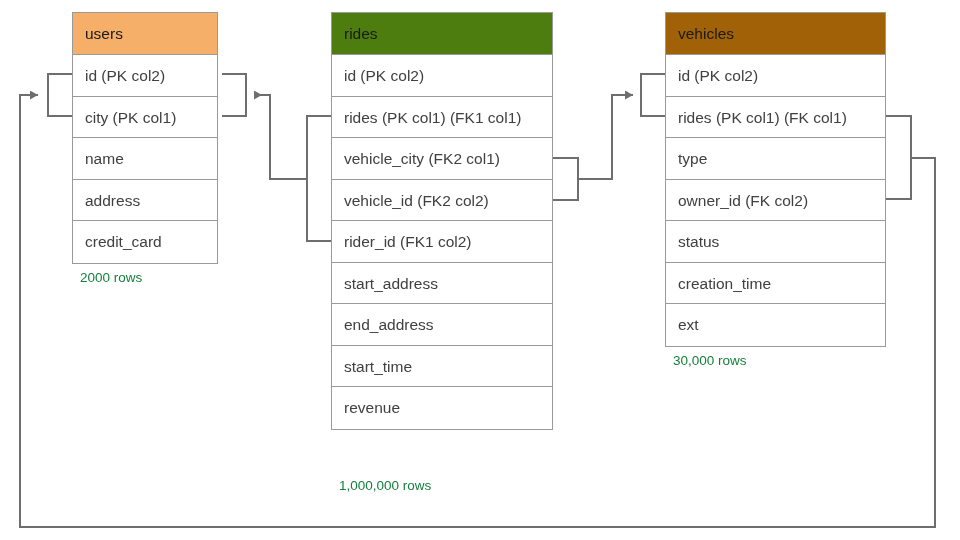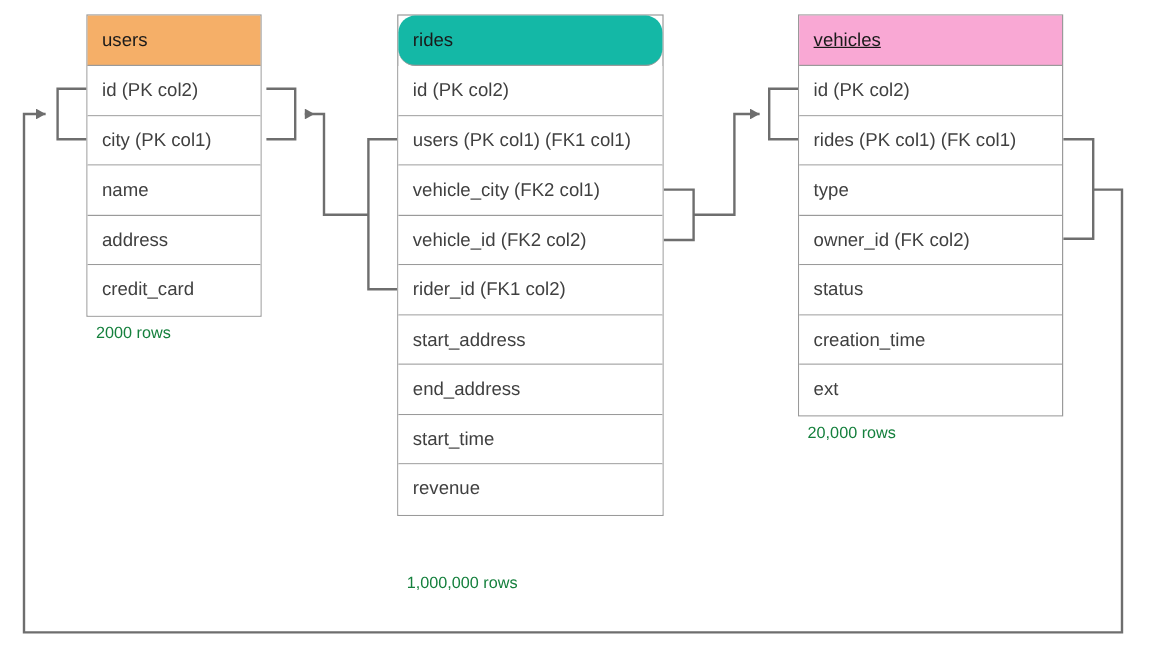--- a/index.html
+++ b/index.html
@@ -105,38 +105,38 @@
     <div class="entity-header" style="background:#f5af68;">users</div>
     <div class="entity-field">id (PK col2)</div>
     <div class="entity-field">city (PK col1)</div>
     <div class="entity-field">name</div>
     <div class="entity-field">address</div>
     <div class="entity-field last">credit_card</div>
   </div>
   <div class="rowcount" style="left:80px; top:270px;">2000 rows</div>
 
   <div class="entity" style="left:331px; top:12px; width:222px;">
-    <div class="entity-header" style="background:#14b8a6;border-radius:14px;">rides</div>
+    <div class="entity-header" style="background:#4d7c0f;">rides</div>
     <div class="entity-field">id (PK col2)</div>
-    <div class="entity-field">users (PK col1) (FK1 col1)</div>
+    <div class="entity-field">rides (PK col1) (FK1 col1)</div>
     <div class="entity-field">vehicle_city (FK2 col1)</div>
     <div class="entity-field">vehicle_id (FK2 col2)</div>
     <div class="entity-field">rider_id (FK1 col2)</div>
     <div class="entity-field">start_address</div>
     <div class="entity-field">end_address</div>
     <div class="entity-field">start_time</div>
     <div class="entity-field last">revenue</div>
   </div>
   <div class="rowcount" style="left:339px; top:478px;">1,000,000 rows</div>
 
   <div class="entity" style="left:665px; top:12px; width:221px;">
-    <div class="entity-header" style="background:#f9a8d4;text-decoration:underline;">vehicles</div>
+    <div class="entity-header" style="background:#a16207;">vehicles</div>
     <div class="entity-field">id (PK col2)</div>
     <div class="entity-field">rides (PK col1) (FK col1)</div>
     <div class="entity-field">type</div>
     <div class="entity-field">owner_id (FK col2)</div>
     <div class="entity-field">status</div>
     <div class="entity-field">creation_time</div>
     <div class="entity-field last">ext</div>
   </div>
-  <div class="rowcount" style="left:673px; top:353px;">20,000 rows</div>
+  <div class="rowcount" style="left:673px; top:353px;">30,000 rows</div>
 
 </div>
 
 </body></html>

